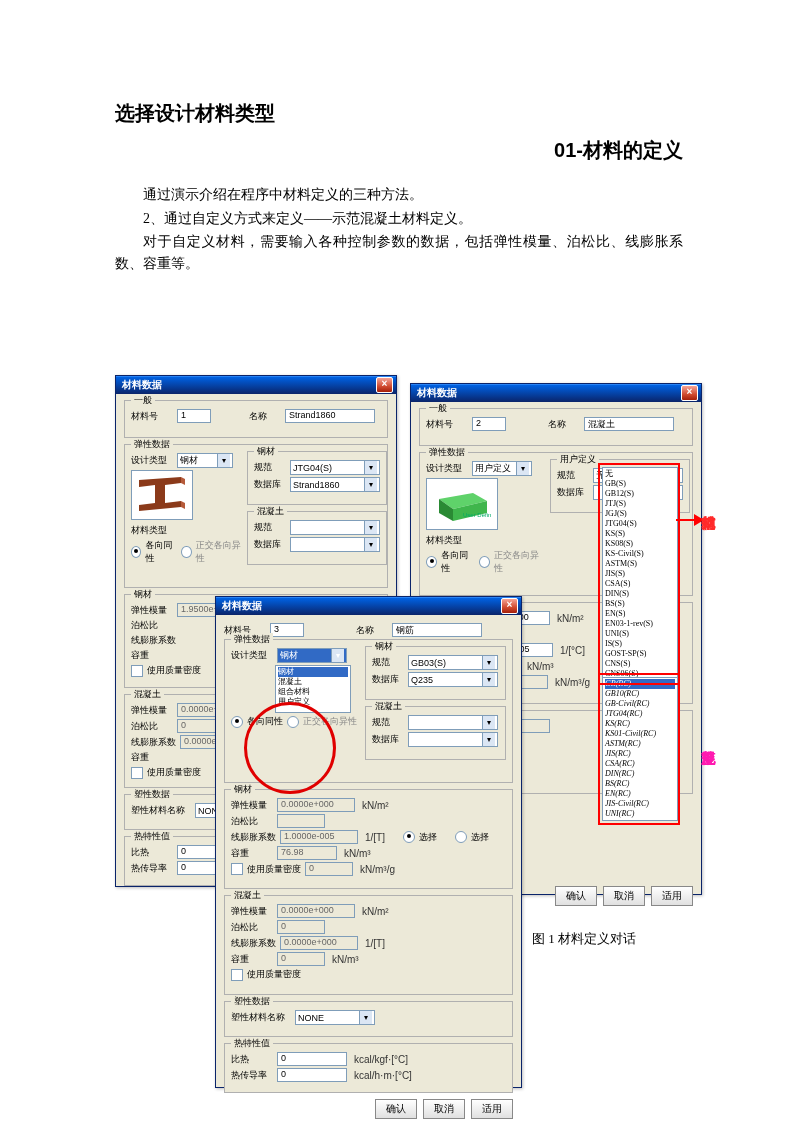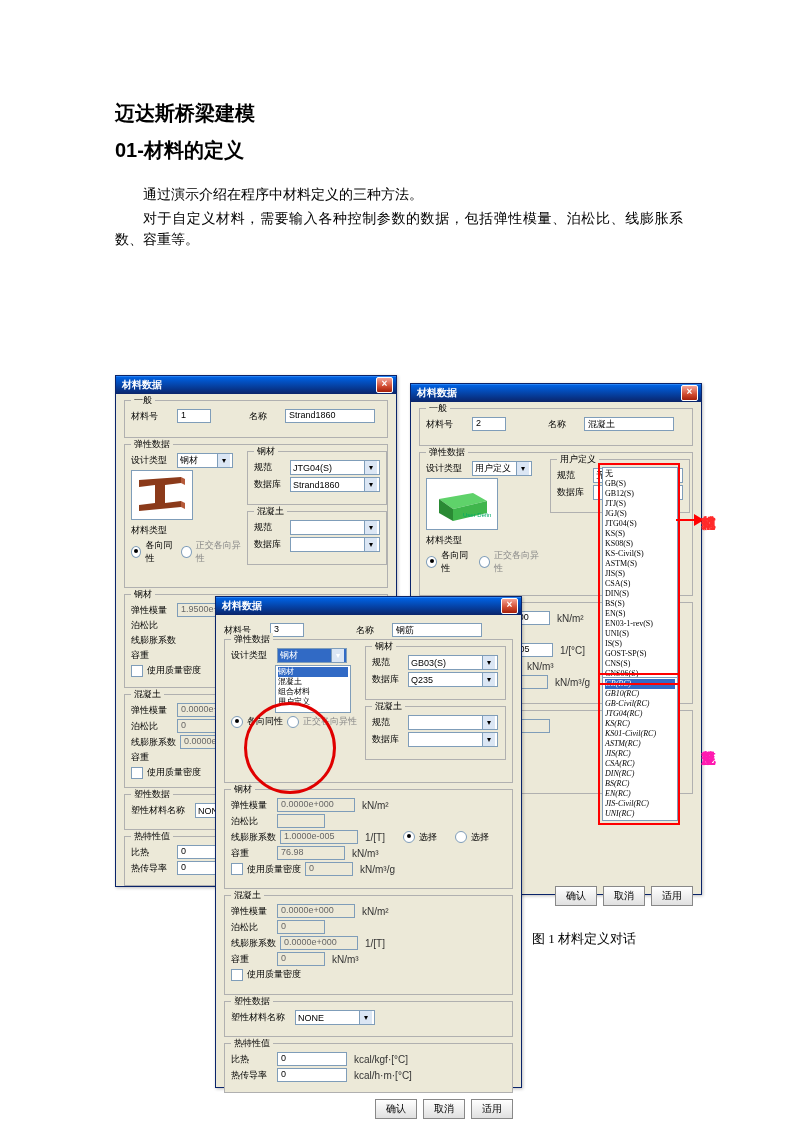--- a/index.html
+++ b/index.html
@@ -20,21 +20,21 @@
   h1.title {
     font-family: "SimHei", "黑体", sans-serif;
     font-weight: bold;
     font-size: 20px;
     margin: 0 0 10px 0;
   }
   h2.subtitle {
     font-family: "SimHei", "黑体", sans-serif;
     font-weight: bold;
     font-size: 20px;
-    text-align: left;
+    text-align: right;
     margin: 0 0 20px 0;
   }
   .body-text p {
     margin: 2px 0;
     line-height: 1.55;
     text-align: justify;
   }
   .body-text .indent {
     text-indent: 2em;
   }
@@ -158,24 +158,25 @@
   .listbox .item.hl { background:#316ac5; color:#fff;}
 
   .redbox { position:absolute; border:2px solid #ff0000; pointer-events:none;}
   .redcircle { position:absolute; border:3px solid #e00000; border-radius:50%; pointer-events:none;}
   .annot-r { position:absolute; font-family:"SimHei","黑体",sans-serif; font-weight:bold; font-size:14px; writing-mode: vertical-rl; pointer-events:none;}
 </style>
 </head>
 <body>
 
 <div class="page">
-  <h1 class="title">迈达斯桥梁建模</h1>
+  <h1 class="title">选择设计材料类型</h1>
   <h2 class="subtitle">01-材料的定义</h2>
   <div class="body-text">
     <p class="indent">通过演示介绍在程序中材料定义的三种方法。</p>
+    <p class="indent">2、通过自定义方式来定义——示范混凝土材料定义。</p>
     <p class="indent">对于自定义材料，需要输入各种控制参数的数据，包括弹性模量、泊松比、线膨胀系数、容重等。</p>
   </div>
 </div>
 
 <div class="caption" style="left:532px; top:930px; width:110px;">图 1 材料定义对话</div>
 
 <div class="dlg" style="left:115px; top:375px; width:280px; height:510px;">
   <div class="titlebar">
     <span>材料数据</span>
     <span class="spacer"></span>
@@ -558,21 +559,21 @@
         <span class="inp dis" style="width:78px;">1.0000e-005</span>
         <span class="unit">1/[T]</span>
         <span style="width:10px;"></span>
         <span class="radio on"></span>
           <span class="lbl-s">选择</span>
         <span class="radio"></span>
           <span class="lbl-s">选择</span>
       </div>
       <div class="row">
           <span class="lbl">容重</span>
-        <span class="inp dis" style="width:68px;">76.98</span>
+        <span class="inp dis" style="width:60px;">76.98</span>
         <span class="unit">kN/m³</span>
         </div>
       <div class="row">
           <span class="chk"></span>
         <span class="lbl">使用质量密度</span>
         <span class="inp dis" style="width:48px;">0</span>
         <span class="unit">kN/m³/g</span>
         </div>
     </div>
 

